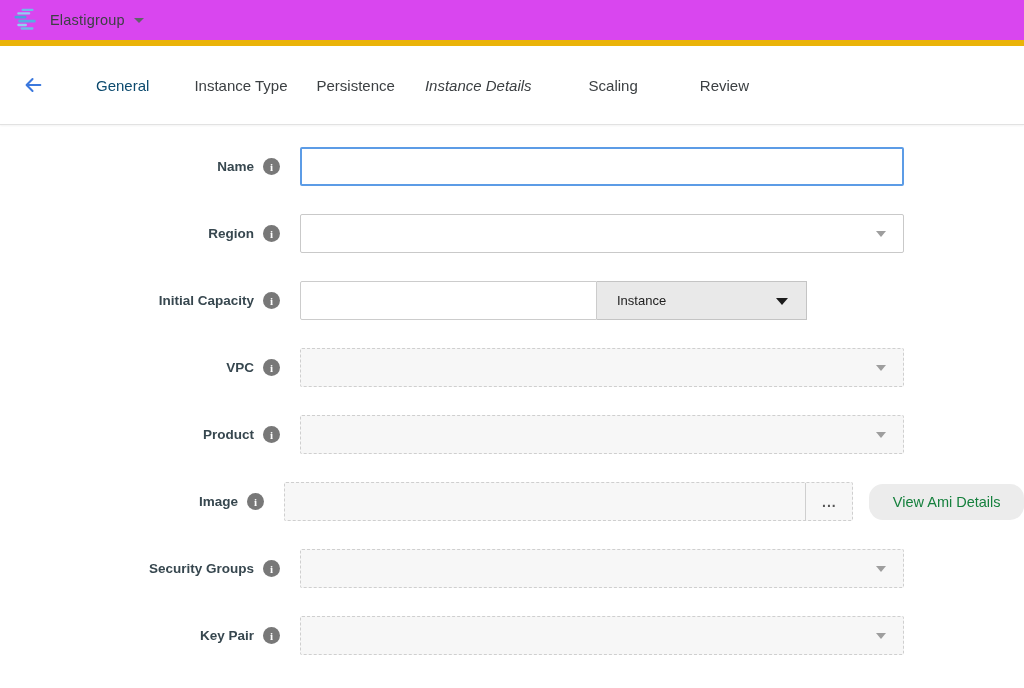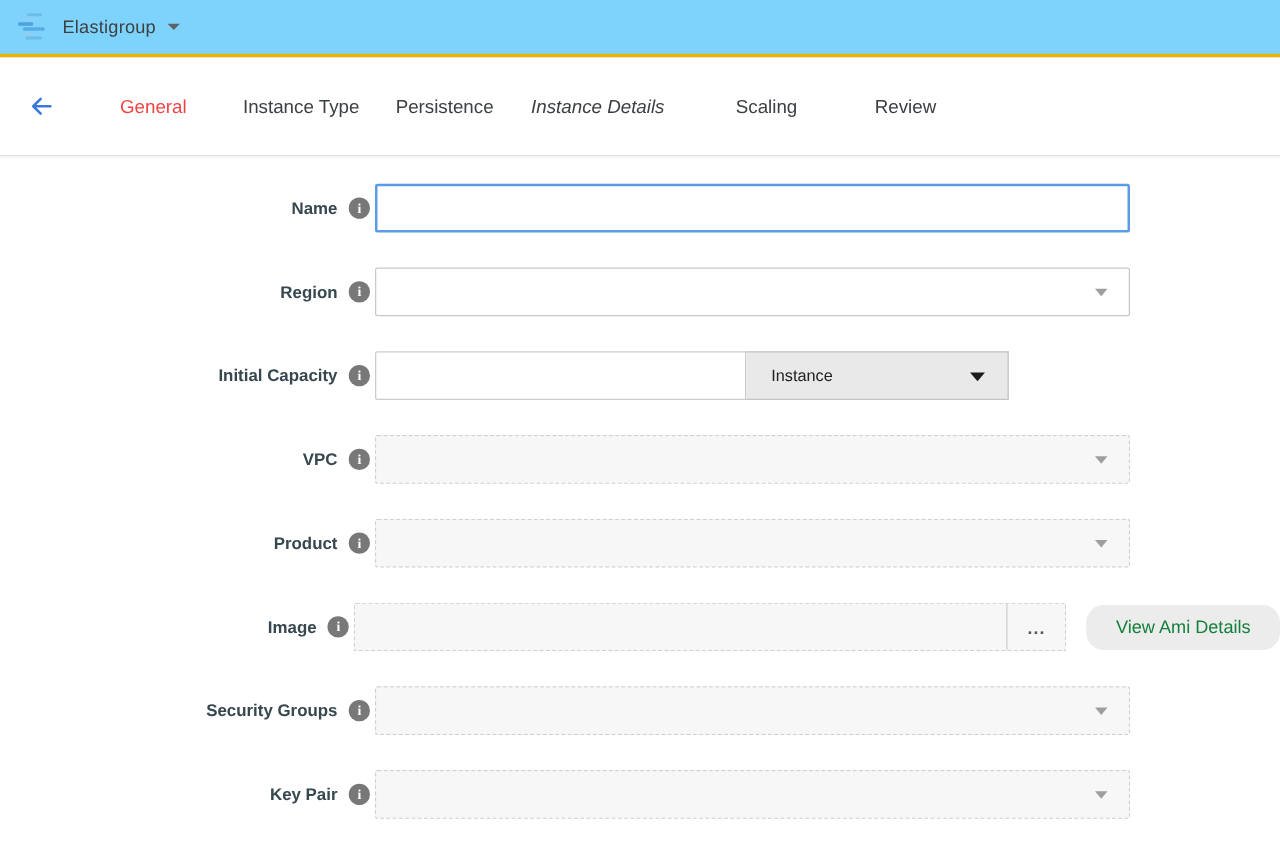--- a/index.html
+++ b/index.html
@@ -1,46 +1,46 @@
 <!DOCTYPE html>
 <html><head>
 <meta charset="utf-8">
 <style>
   * { margin:0; padding:0; box-sizing:border-box; }
   html,body { width:1024px; height:688px; background:#fff; overflow:hidden;
               font-family:"Liberation Sans", sans-serif; -webkit-font-smoothing:antialiased; }
 
   
   .topbar { height:46px; display:flex; align-items:center; padding-left:14px;
-            border-bottom:3px solid #eab308; background:#7dd3fc; }
+            border-bottom:6px solid #eab308; background:#d946ef; }
   .logo { width:26px; height:26px; display:block; }
   .app-title { margin-left:10px; font-size:14.5px; color:#3c4043; letter-spacing:.2px; }
   .caret-sm { width:0; height:0; margin-left:9px; border-left:5px solid transparent;
               border-right:5px solid transparent; border-top:5px solid #5f6368; }
 
   
   .navbar { height:79px; display:flex; align-items:center; background:#fff;
             border-bottom:1px solid #e2e2e2; box-shadow:0 1px 2px rgba(0,0,0,.05);
             padding-left:20px; }
   .back-btn { width:26px; height:26px; display:flex; align-items:center; justify-content:center;
               cursor:pointer; }
   .tab { font-size:15px; color:#3c4043; cursor:pointer; white-space:nowrap; }
-  .tab.active { color:#ef4444; }
+  .tab.active { color:#0c4a6e; }
   .t-general  { margin-left:50px; }
   .t-itype    { margin-left:45px; }
   .t-persist  { margin-left:29px; }
   .t-idetails { margin-left:30px;font-style:italic; }
   .t-scaling  { margin-left:57px; }
   .t-review   { margin-left:62px; }
 
   
   .content { padding-top:22px; }
   .row { display:flex; align-items:center; margin-bottom:28px; }
   .labelcol { width:300px; display:flex; justify-content:flex-end; align-items:center;
-              gap:9px; padding-right:4px; }
+              gap:9px; padding-right:20px; }
   .flabel { font-size:13.5px; font-weight:bold; color:#37474f; white-space:nowrap; }
   .info-icon { width:17px; height:17px; border-radius:50%; background:#787878; color:#fff;
                font-size:11px; font-weight:bold; display:flex; align-items:center;
                justify-content:center; font-family:"Liberation Serif", serif; flex:none; }
   .ctrl { width:604px; height:39px; position:relative; }
 
   .txt-input { width:100%; height:100%; border:2px solid #5c9ce6; border-radius:2px;
                outline:none; padding:0 10px; font-size:14px; color:#333;
                font-family:"Liberation Sans", sans-serif; }
 

